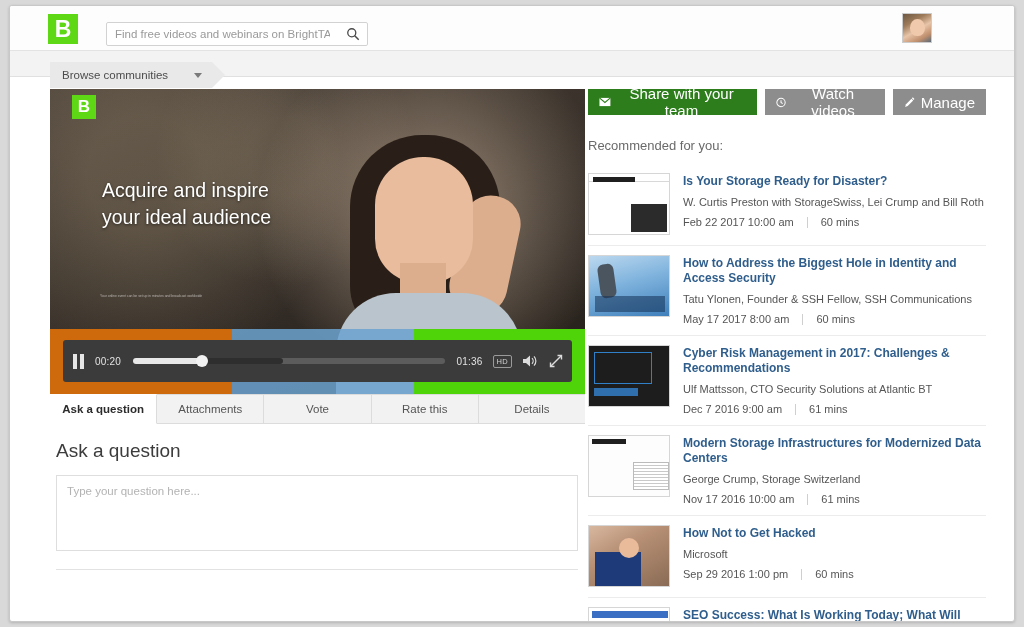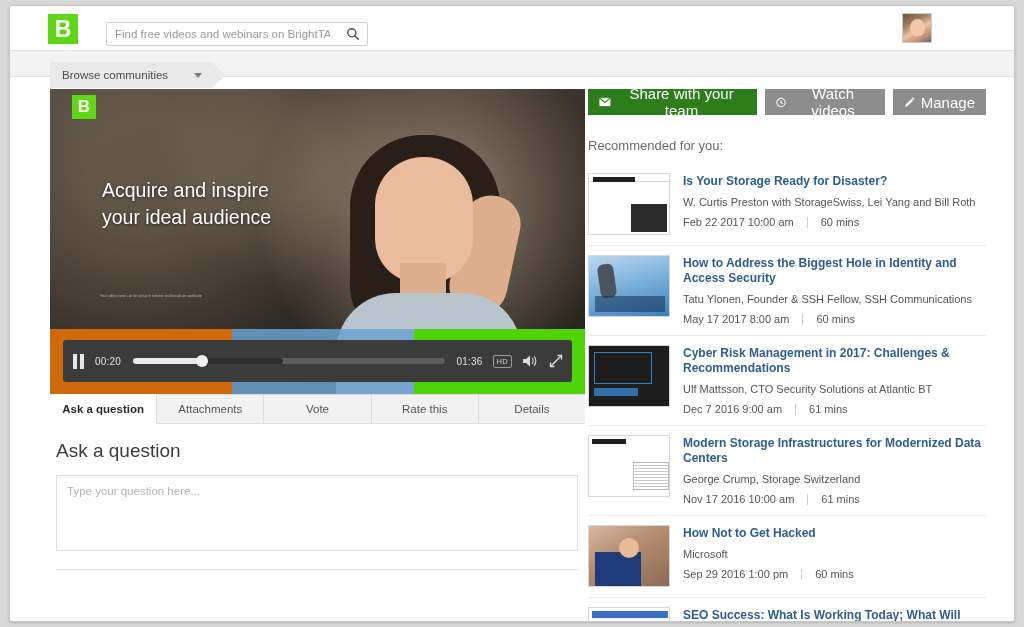--- a/index.html
+++ b/index.html
@@ -529,21 +529,21 @@
       </div>
 
       <div class="rec-head">Recommended for you:</div>
 
       <div class="rec-list">
 
         <div class="rec-item">
           <div class="rec-thumb th-a"></div>
           <div class="rec-body">
             <div class="rec-title">Is Your Storage Ready for Disaster?</div>
-            <div class="rec-speaker">W. Curtis Preston with StorageSwiss, Lei Yang and Bill Roth</div>
+            <div class="rec-speaker">W. Curtis Preston with StorageSwiss, Lei Crump and Bill Roth</div>
             <div class="rec-meta">
               <span>Feb 22 2017 10:00 am</span>
               <span class="sep"></span>
               <span>60 mins</span>
             </div>
           </div>
         </div>
 
         <div class="rec-item">
           <div class="rec-thumb th-b"></div>

